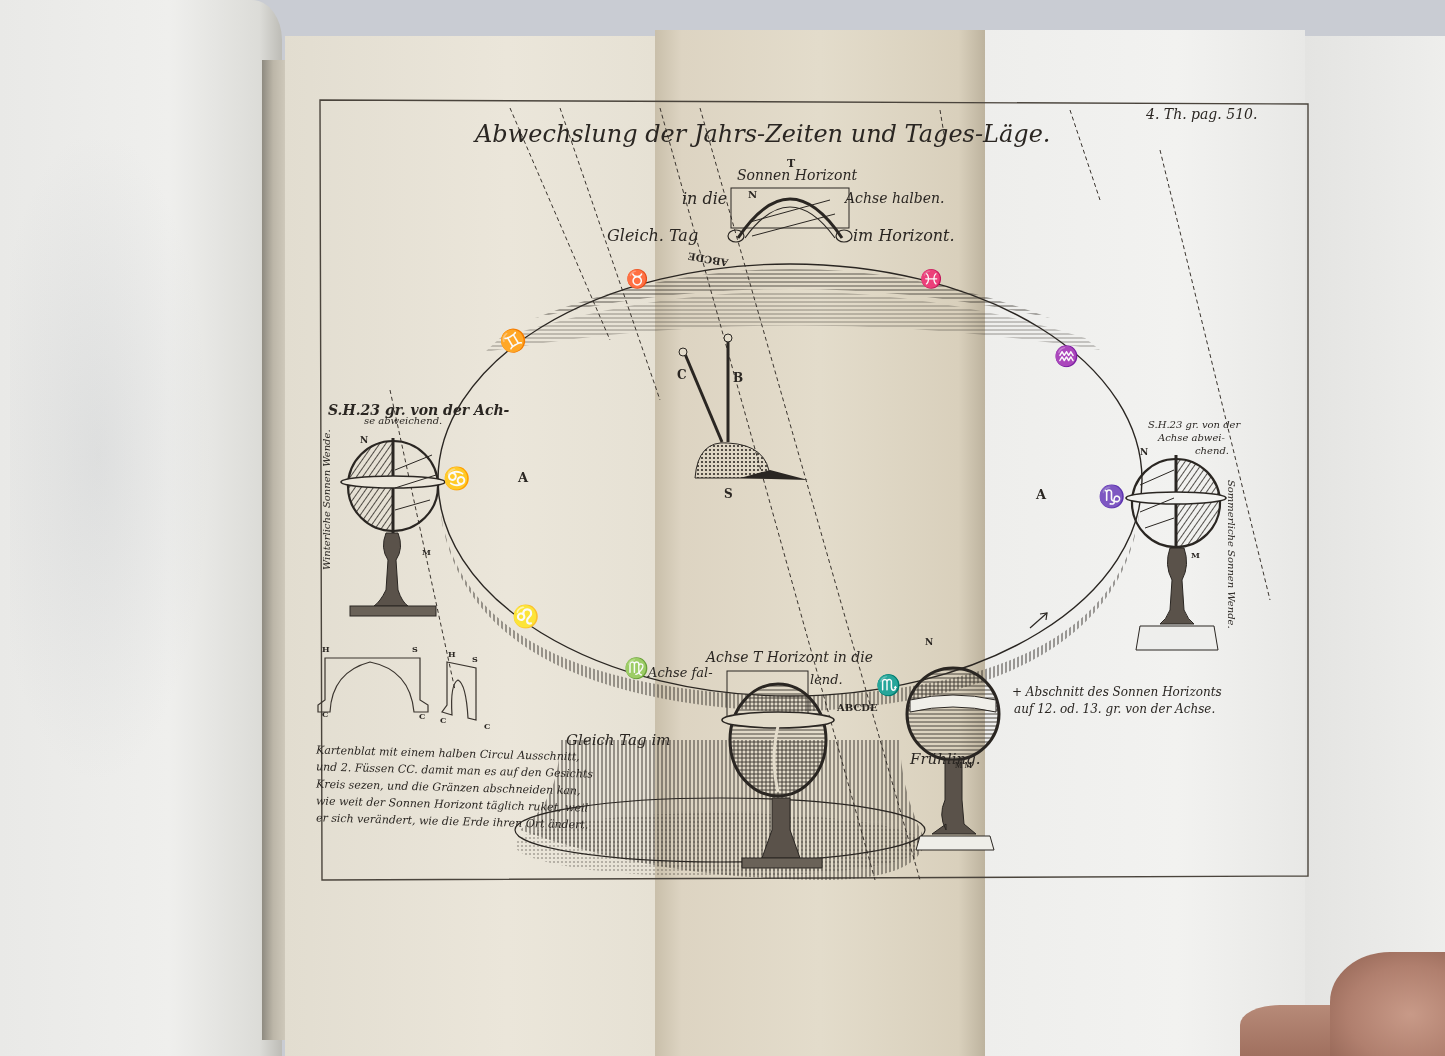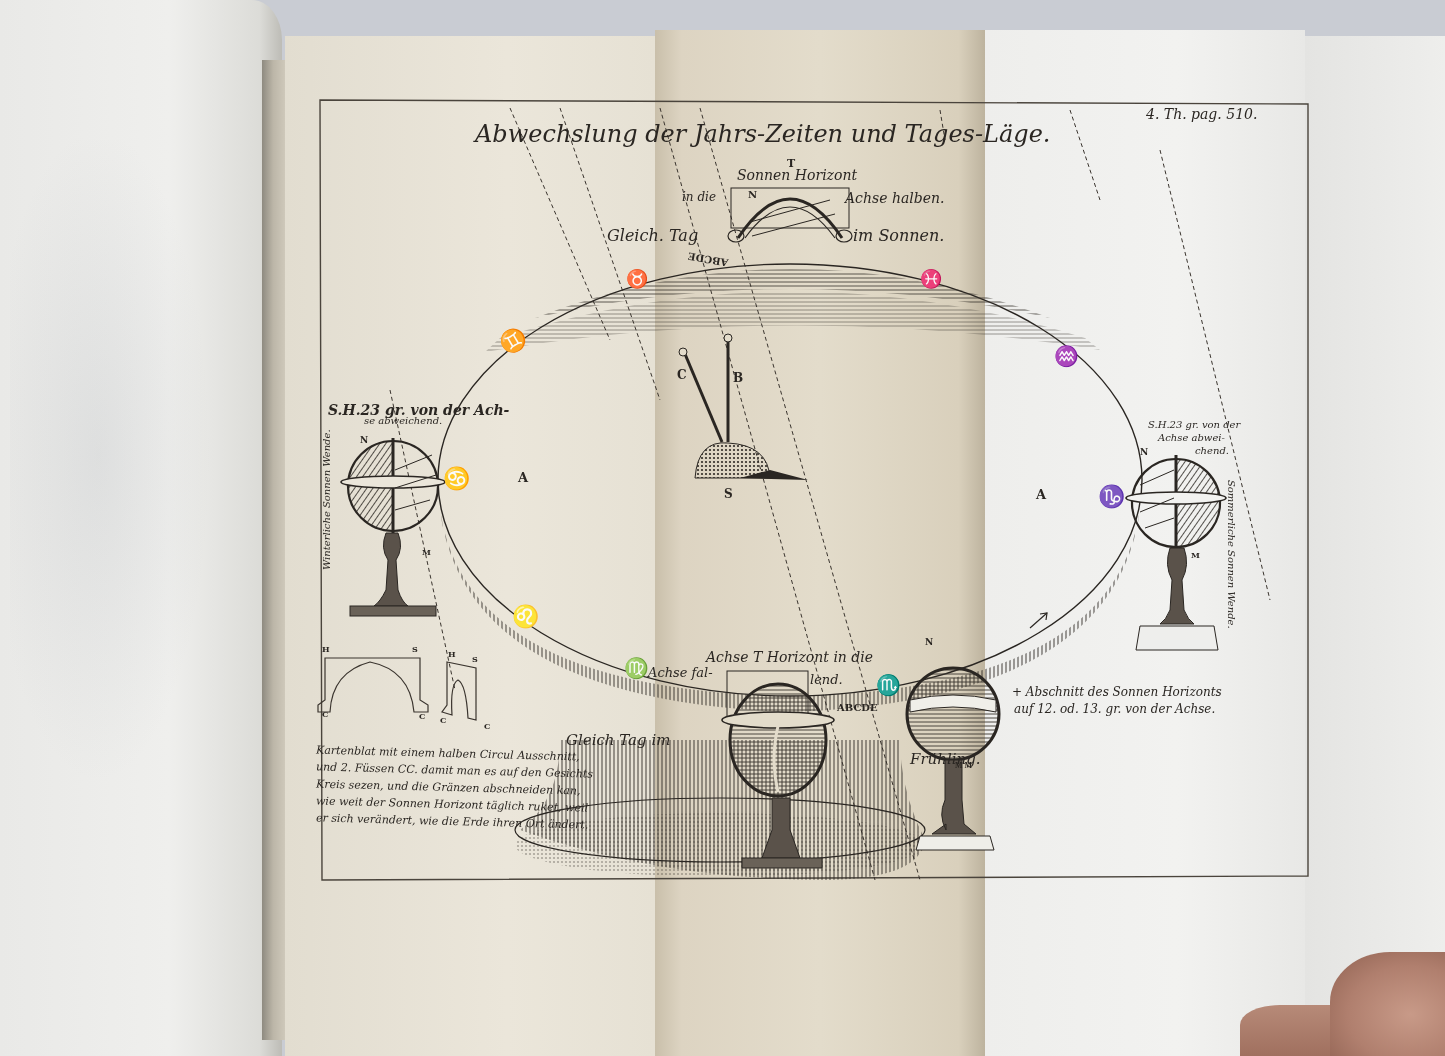--- a/index.html
+++ b/index.html
@@ -139,24 +139,24 @@
   <g stroke="#2a2622" stroke-width="1.2" fill="none">
     <line x1="1030" y1="628" x2="1047" y2="613"></line>
     <polyline points="1040,614 1047,613 1046,620"></polyline>
   </g>
 </svg>
 
 <div class="lbl" style="left:475px;top:122px;font-size:24px;">Abwechslung der Jahrs-Zeiten und Tages-Läge.</div>
 <div class="lbl" style="left:1146px;top:107px;font-size:14px;">4. Th. pag. 510.</div>
 
 <div class="lbl" style="left:697px;top:168px;font-size:14px;margin-left:40px;">Sonnen Horizont</div>
-<div class="lbl" style="left:682px;top:191px;font-size:12px;">in die</div>
+<div class="lbl" style="left:682px;top:191px;font-size:16px;">in die</div>
 <div class="lbl" style="left:845px;top:191px;font-size:14px;">Achse halben.</div>
 <div class="lbl" style="left:607px;top:228px;font-size:16px;">Gleich. Tag</div>
-<div class="lbl" style="left:853px;top:228px;font-size:16px;">im Sonnen.</div>
+<div class="lbl" style="left:853px;top:228px;font-size:16px;">im Horizont.</div>
 <div class="lbl up" style="left:787px;top:158px;font-size:11px;">T</div>
 <div class="lbl up" style="left:748px;top:190px;font-size:10px;">N</div>
 <div class="lbl up" style="left:688px;top:254px;font-size:10px;transform:rotate(190deg);">ABCDE</div>
 
 <div class="lbl up" style="left:677px;top:369px;font-size:12px;">C</div>
 <div class="lbl up" style="left:733px;top:372px;font-size:12px;">B</div>
 <div class="lbl up" style="left:724px;top:488px;font-size:12px;">S</div>
 <div class="lbl up" style="left:518px;top:471px;font-size:13px;">A</div>
 <div class="lbl up" style="left:1036px;top:488px;font-size:13px;">A</div>
 

